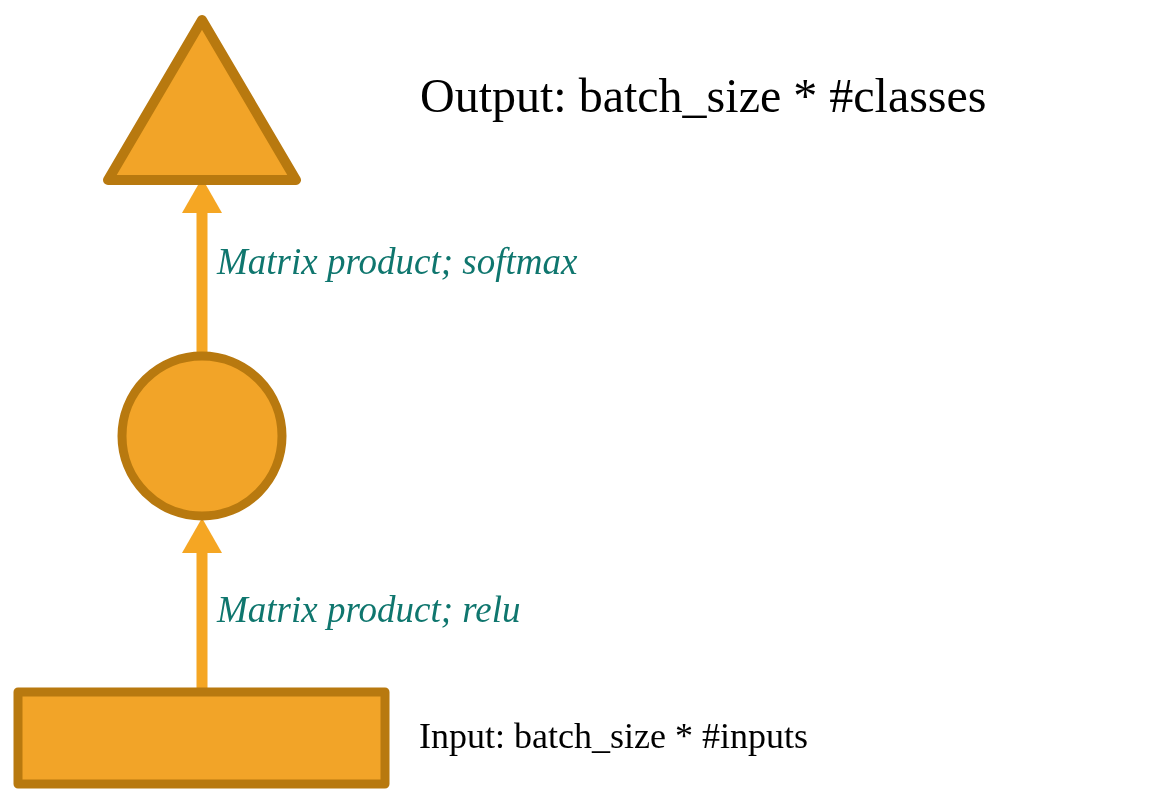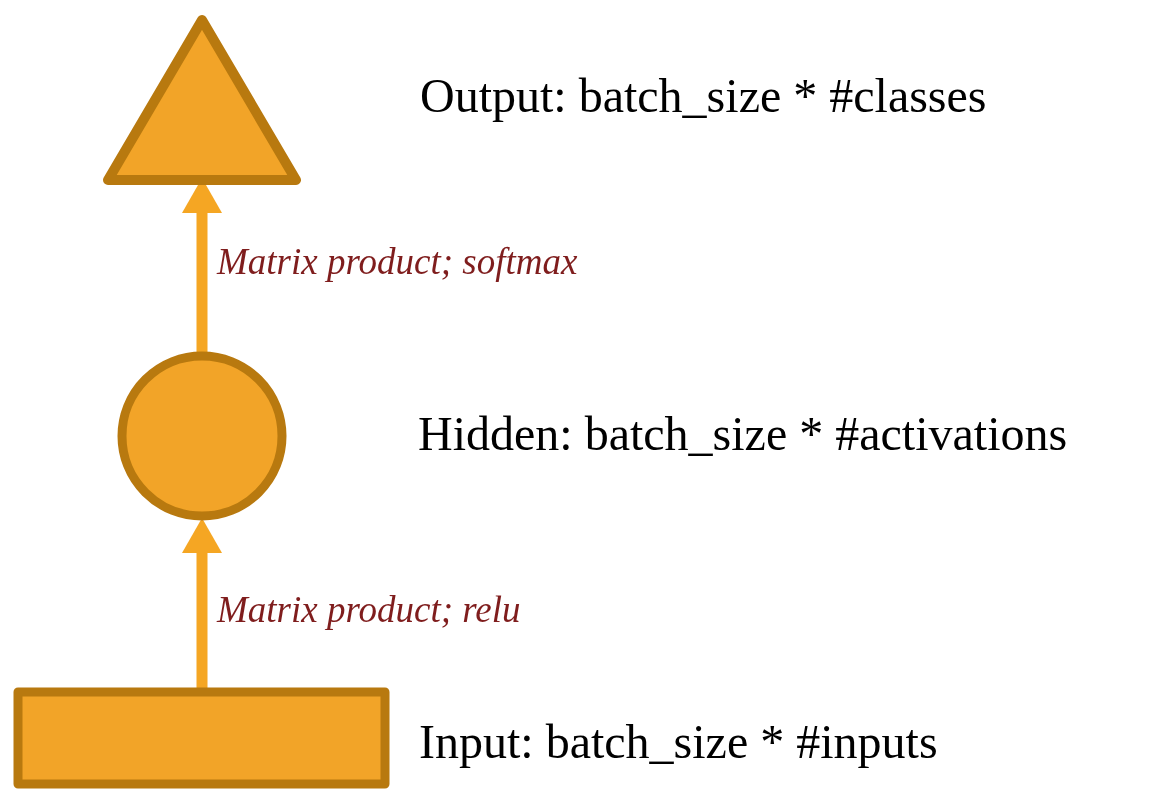--- a/index.html
+++ b/index.html
@@ -30,41 +30,41 @@
   .node-label {
     position: absolute;
     color: #000000;
     font-family: "Liberation Serif", "DejaVu Serif", serif;
     font-weight: 400;
     white-space: nowrap;
     line-height: 1;
   }
   .edge-label {
     position: absolute;
-    color: #7f1d1d;
+    color: #0f766e;
     font-family: "Liberation Serif", "DejaVu Serif", serif;
     font-style: italic;
     font-weight: 400;
     white-space: nowrap;
     line-height: 1;
   }
   #label-output {
     left: 420px;
     top: 72px;
     font-size: 48px;
   }
   #label-hidden {
     left: 418px;
     top: 410px;
     font-size: 48px;
   }
   #label-input {
     left: 419px;
     top: 718px;
-    font-size: 48px;
+    font-size: 36px;
   }
   #label-edge-softmax {
     left: 217px;
     top: 243px;
     font-size: 37px;
   }
   #label-edge-relu {
     left: 217px;
     top: 591px;
     font-size: 37px;
@@ -91,19 +91,18 @@
 
     <circle cx="202" cy="436" r="80" fill="#F2A428" stroke="#B8790F" stroke-width="9"></circle>
 
     <path d="M 202 20 L 296 180 L 108 180 Z" fill="#F2A428" stroke="#B8790F" stroke-width="10" stroke-linejoin="round"></path>
   </svg>
 
   <div class="node-label" id="label-output">Output: batch_size * #classes</div>
 
   <div class="edge-label" id="label-edge-softmax">Matrix product; softmax</div>
 
-  <div class="node-label" id="label-hidden">Hidden: batch_size * #activations</div>
 
   <div class="edge-label" id="label-edge-relu">Matrix product; relu</div>
 
   <div class="node-label" id="label-input">Input: batch_size * #inputs</div>
 
 </div>
 
 </body></html>

